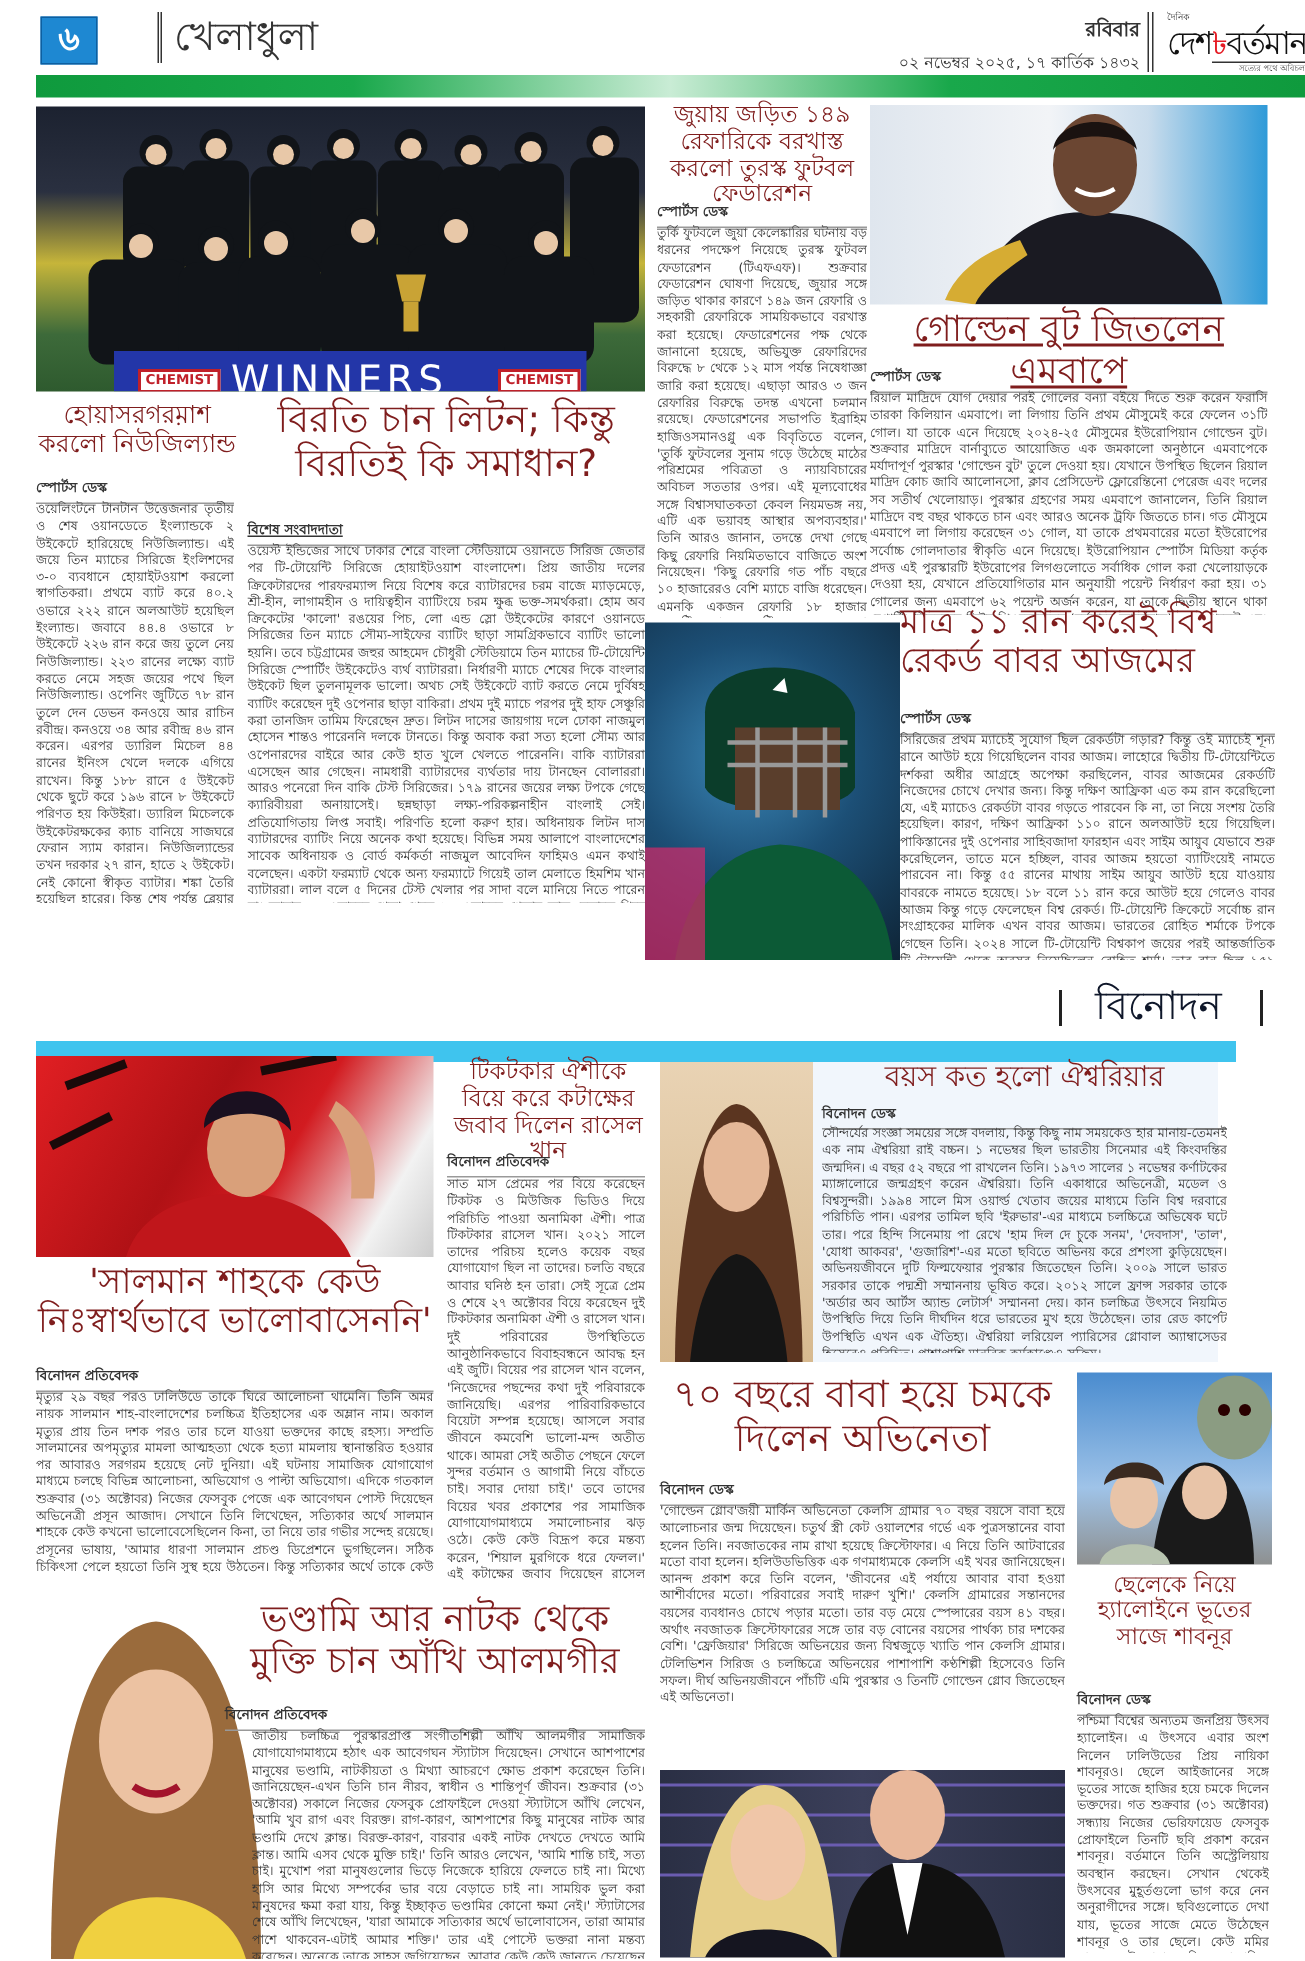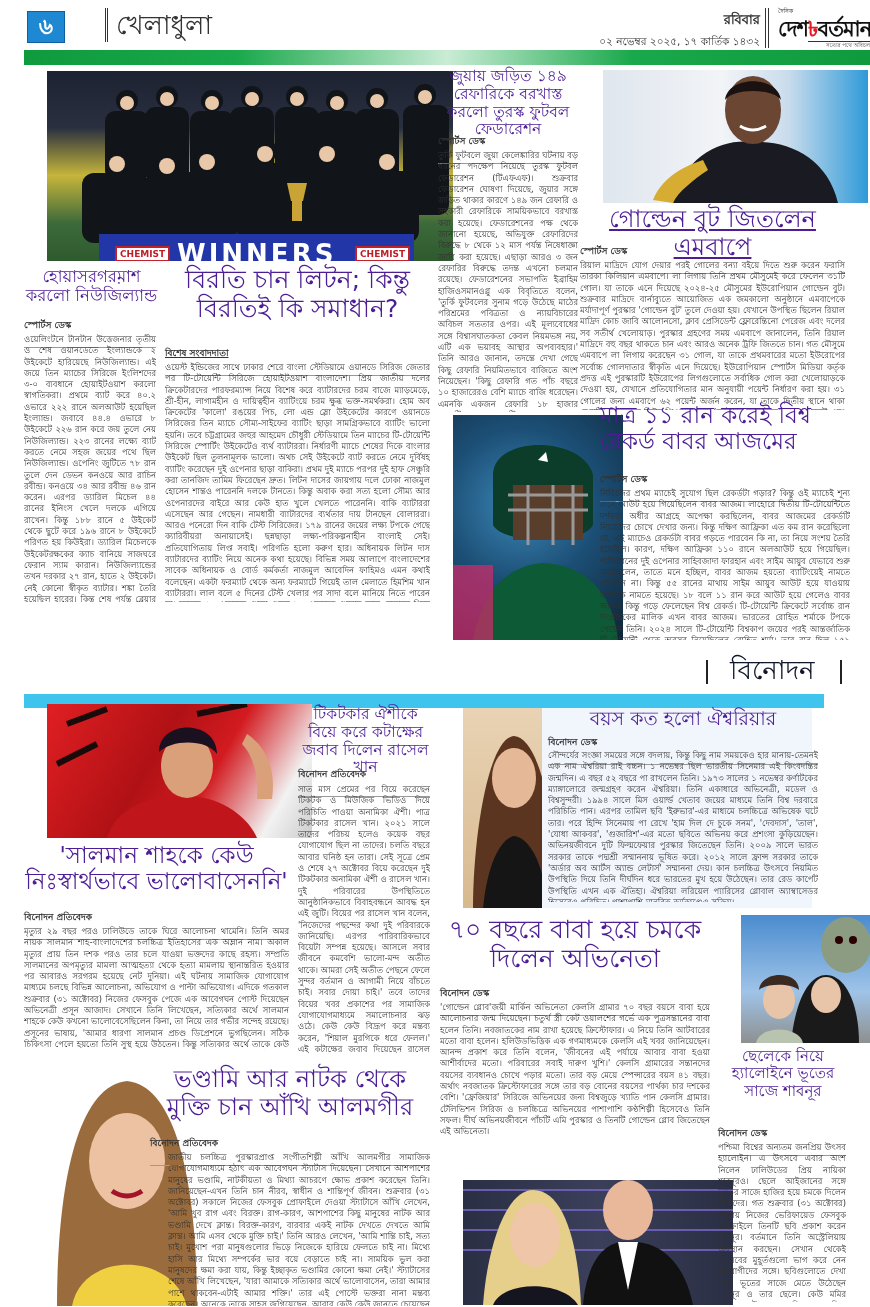--- a/index.html
+++ b/index.html
@@ -6,27 +6,27 @@
   body { width: 870px; height: 1307px; background: #fff; font-family: "DejaVu Serif", serif; color: #222; position: relative; overflow: hidden; }
   .abs { position: absolute; }
   .page-num { left: 27px; top: 11px; width: 38px; height: 32px; background: #1e88d2; border: 1px solid #0d5fa0; color: #fff; font-size: 22px; font-weight: bold; text-align: center; line-height: 30px; font-family: "DejaVu Sans", sans-serif; }
   .section-title { left: 105px; top: 8px; font-size: 26px; color: #333; font-family: "DejaVu Sans", sans-serif; border-left: 3px double #333; padding-left: 8px; line-height: 34px; }
   .hdr-right { left: 530px; top: 10px; width: 230px; text-align: right; font-family: "DejaVu Sans", sans-serif; color: #333; }
   .hdr-day { font-size: 13px; font-weight: bold; }
   .hdr-date { font-size: 10.5px; margin-top: 3px; }
   .hdr-divider { left: 765px; top: 8px; width: 4px; height: 40px; border-left: 1px solid #333; border-right: 1px solid #333; }
   .logo { left: 778px; top: 6px; width: 92px; font-family: "DejaVu Sans", sans-serif; }
   .logo-small { font-size: 6px; color: #333; }
-  .logo-main { font-size: 21px; font-weight: bold; color: #111; line-height: 24px; letter-spacing: -1px; white-space: nowrap; }
+  .logo-main { font-size: 21px; font-weight: normal; color: #111; line-height: 24px; letter-spacing: -1px; white-space: nowrap; }
   .logo-main .mark { color: #e51b24; }
   .logo-tag { font-size: 5.5px; text-align: right; border-top: 1px solid #333; margin-left: 30px; color: #444; }
   .green-bar { left: 24px; top: 50px; width: 846px; height: 15px; background: linear-gradient(to right, #0f9a3d 0%, #19a84b 25%, #c9ecd5 50%, #19a84b 72%, #0f9a3d 100%); }
-  .photo { overflow: hidden; margin-left: 23px; }
-  .headline { text-align: center; font-family: "DejaVu Sans", sans-serif; color: #4c1d95; font-weight: normal; line-height: 1.15; }
-  .byline { font-size: 9px; font-weight: bold; color: #333; border-bottom: 1px solid #999; padding-bottom: 14px; font-family: "DejaVu Sans", sans-serif; }
+  .photo { overflow: hidden; }
+  .headline { text-align: center; font-family: "DejaVu Sans", sans-serif; color: #7f1d1d; font-weight: normal; line-height: 1.15; }
+  .byline { font-size: 9px; font-weight: bold; color: #333; border-bottom: 1px solid #999; padding-bottom: 2px; font-family: "DejaVu Sans", sans-serif; }
   .body-text { font-size: 8.4px; line-height: 11.3px; text-align: justify; color: #333; font-family: "DejaVu Sans", sans-serif; overflow: hidden; }
   .ent-bar { left: 24px; top: 694px; width: 800px; height: 14px; background: #3fc4ee; }
   .ent-title { left: 700px; top: 653px; font-size: 26px; color: #0f172a; font-family: Liberation Sans, sans-serif; line-height: 34px; }
   .ent-sep { top: 660px; width: 2px; height: 24px; background: #222; }
   .aish-box { left: 542px; top: 708px; width: 270px; height: 200px; background: #f1f6fc; }
   .sticker { background: #fff; color: #c0202a; border: 2px solid #c0202a; font-family: "DejaVu Sans", sans-serif; font-weight: bold; font-size: 9px; padding: 1px 3px; }
 </style>
 </head>
 <body>
 
@@ -92,21 +92,21 @@
         <circle cx="280" cy="83" r="8"></circle>
         <circle cx="340" cy="91" r="8"></circle>
       </g>
     <g fill="#c9a335">
         <path d="M240 112 l20 0 l-4 18 l-12 0 z"></path>
         <rect x="245" y="130" width="10" height="20"></rect>
       </g>
     <rect x="52" y="163" width="315" height="27" fill="#2336a8"></rect>
   </svg>
   <div class="abs sticker" style="left:68px;top:175px;">CHEMIST</div>
-  <div class="abs" style="left:130px;top:168px;color:#fff;font-family:'DejaVu Sans',sans-serif;font-size:26px;font-weight:bold;letter-spacing:3px;">WINNERS</div>
+  <div class="abs" style="left:130px;top:168px;color:#fff;font-family:'DejaVu Sans',sans-serif;font-size:26px;font-weight:normal;letter-spacing:3px;">WINNERS</div>
   <div class="abs sticker" style="left:308px;top:175px;">CHEMIST</div>
 </div>
 
 <div class="abs headline" style="left:24px;top:268px;width:135px;font-size:16.5px;">হোয়াসরগরম়াশ করলো নিউজিল্যান্ড</div>
 <div class="abs byline" style="left:24px;top:318px;width:132px;">স্পোর্টস ডেস্ক</div>
 <div class="abs body-text" style="left:24px;top:334px;width:132px;height:268px;">ওয়েলিংটনে টানটান উত্তেজনার তৃতীয় ও শেষ ওয়ানডেতে ইংল্যান্ডকে ২ উইকেটে হারিয়েছে নিউজিল্যান্ড। এই জয়ে তিন ম্যাচের সিরিজে ইংলিশদের ৩-০ ব্যবধানে হোয়াইটওয়াশ করলো স্বাগতিকরা। প্রথমে ব্যাট করে ৪০.২ ওভারে ২২২ রানে অলআউট হয়েছিল ইংল্যান্ড। জবাবে ৪৪.৪ ওভারে ৮ উইকেটে ২২৬ রান করে জয় তুলে নেয় নিউজিল্যান্ড। ২২৩ রানের লক্ষ্যে ব্যাট করতে নেমে সহজ জয়ের পথে ছিল নিউজিল্যান্ড। ওপেনিং জুটিতে ৭৮ রান তুলে দেন ডেভন কনওয়ে আর রাচিন রবীন্দ্র। কনওয়ে ৩৪ আর রবীন্দ্র ৪৬ রান করেন। এরপর ড্যারিল মিচেল ৪৪ রানের ইনিংস খেলে দলকে এগিয়ে রাখেন। কিন্তু ১৮৮ রানে ৫ উইকেট থেকে ছুটে করে ১৯৬ রানে ৮ উইকেটে পরিণত হয় কিউইরা। ড্যারিল মিচেলকে উইকেটরক্ষকের ক্যাচ বানিয়ে সাজঘরে ফেরান স্যাম কারান। নিউজিল্যান্ডের তখন দরকার ২৭ রান, হাতে ২ উইকেট। নেই কোনো স্বীকৃত ব্যাটার। শঙ্কা তৈরি হয়েছিল হারের। কিন্তু শেষ পর্যন্ত ব্লেয়ার টিকনার ও জ্যাক ফক্স ঠান্ডা মাথায় ব্যাট করে নবম উইকেটে অবিচ্ছিন্ন ৩০ রানের জুটিতে দলকে জয় এনে দেন। টিকনার ১৮ আর ফক্স ১৪ রানে অপরাজিত থাকেন। এর আগে টিকনার বল হাতেও দারুণ ছিলেন। তিনি পরপর দ্বিতীয় ম্যাচে ৪ উইকেট তুলে নেন। নতুন বলে জ্যাকব ডাফি ও ফক্স ইংল্যান্ডের টপ অর্ডারকে একদম ধসিয়ে দেন, মাত্র ১০.১ ওভারের মধ্যেই শীর্ষ পাঁচ ব্যাটার সাজঘরে ফেরেন। ৪৪ রানে ৫ উইকেট হারিয়ে ধুঁকতে থাকে ইংলিশরা। পরের পাঁচ ওভারে আরও দুটি উইকেট হারায় তারা। তবে জেমি ওভারটন ও ব্রাইডন কার্সের অষ্টম উইকেট জুটিতে লড়াইয়ের পুঁজি পায় ইংল্যান্ড। ওভারটন ৬৮ রান করেন, কার্স করেন ৩৬ রান। শেষ পর্যন্ত ২২২ রানে থামে ইংল্যান্ডের ইনিংস।</div>
 
 <div class="abs headline" style="left:165px;top:266px;width:265px;font-size:25px;">বিরতি চান লিটন; কিন্তু বিরতিই কি সমাধান?</div>
 <div class="abs byline" style="left:165px;top:346px;width:265px;text-decoration:underline;">বিশেষ সংবাদদাতা</div>
 <div class="abs body-text" style="left:165px;top:362px;width:265px;height:240px;">ওয়েস্ট ইন্ডিজের সাথে ঢাকার শেরে বাংলা স্টেডিয়ামে ওয়ানডে সিরিজ জেতার পর টি-টোয়েন্টি সিরিজে হোয়াইটওয়াশ বাংলাদেশ। প্রিয় জাতীয় দলের ক্রিকেটারদের পারফরম্যান্স নিয়ে বিশেষ করে ব্যাটারদের চরম বাজে ম্যাড়মেড়ে, শ্রী-হীন, লাগামহীন ও দায়িত্বহীন ব্যাটিংয়ে চরম ক্ষুব্ধ ভক্ত-সমর্থকরা। হোম অব ক্রিকেটের 'কালো' রঙয়ের পিচ, লো এন্ড স্লো উইকেটের কারণে ওয়ানডে সিরিজের তিন ম্যাচে সৌম্য-সাইফের ব্যাটিং ছাড়া সামগ্রিকভাবে ব্যাটিং ভালো হয়নি। তবে চট্টগ্রামের জহুর আহমেদ চৌধুরী স্টেডিয়ামে তিন ম্যাচের টি-টোয়েন্টি সিরিজে স্পোর্টিং উইকেটেও ব্যর্থ ব্যাটাররা। নির্ধারণী ম্যাচে শেষের দিকে বাংলার উইকেট ছিল তুলনামূলক ভালো। অথচ সেই উইকেটে ব্যাট করতে নেমে দুর্বিষহ ব্যাটিং করেছেন দুই ওপেনার ছাড়া বাকিরা। প্রথম দুই ম্যাচে পরপর দুই হাফ সেঞ্চুরি করা তানজিদ তামিম ফিরেছেন দ্রুত। লিটন দাসের জায়গায় দলে ঢোকা নাজমুল হোসেন শান্তও পারেননি দলকে টানতে। কিন্তু অবাক করা সত্য হলো সৌম্য আর ওপেনারদের বাইরে আর কেউ হাত খুলে খেলতে পারেননি। বাকি ব্যাটাররা এসেছেন আর গেছেন। নামধারী ব্যাটারদের ব্যর্থতার দায় টানছেন বোলাররা। আরও পনেরো দিন বাকি টেস্ট সিরিজের। ১৭৯ রানের জয়ের লক্ষ্য টপকে গেছে ক্যারিবীয়রা অনায়াসেই। ছন্নছাড়া লক্ষ্য-পরিকল্পনাহীন বাংলাই সেই। প্রতিযোগিতায় লিপ্ত সবাই। পরিণতি হলো করুণ হার। অধিনায়ক লিটন দাস ব্যাটারদের ব্যাটিং নিয়ে অনেক কথা হয়েছে। বিভিন্ন সময় আলাপে বাংলাদেশের সাবেক অধিনায়ক ও বোর্ড কর্মকর্তা নাজমুল আবেদিন ফাহিমও এমন কথাই বলেছেন। একটা ফরম্যাট থেকে অন্য ফরম্যাটে গিয়েই তাল মেলাতে হিমশিম খান ব্যাটাররা। লাল বলে ৫ দিনের টেস্ট খেলার পর সাদা বলে মানিয়ে নিতে পারেন না। আবার ৫০ ওভারের খেলা খেলে ২০ ওভারের খেলায় তাল মেলাতে গিয়ে ব্যর্থ হন। এবারও তাই দেখা গেল। ছন্নছাড়া বাংলাদেশ। 'লেজেগোবরে।' কিন্তু বাংলাদেশ অধিনায়ক লিটন দাস নারাজ। তার অনুভব, উপলব্ধি, আসলে ক্রিকেটারদের দরকার বিশ্রাম। গতকাল ৩১ অক্টোবর ক্যারিবীয়দের কাছে ধবল ধোলাই হওয়ার পর সংবাদ সম্মেলনে এসে লিটন বলেন, বিরতি দরকার আমাদের।</div>

